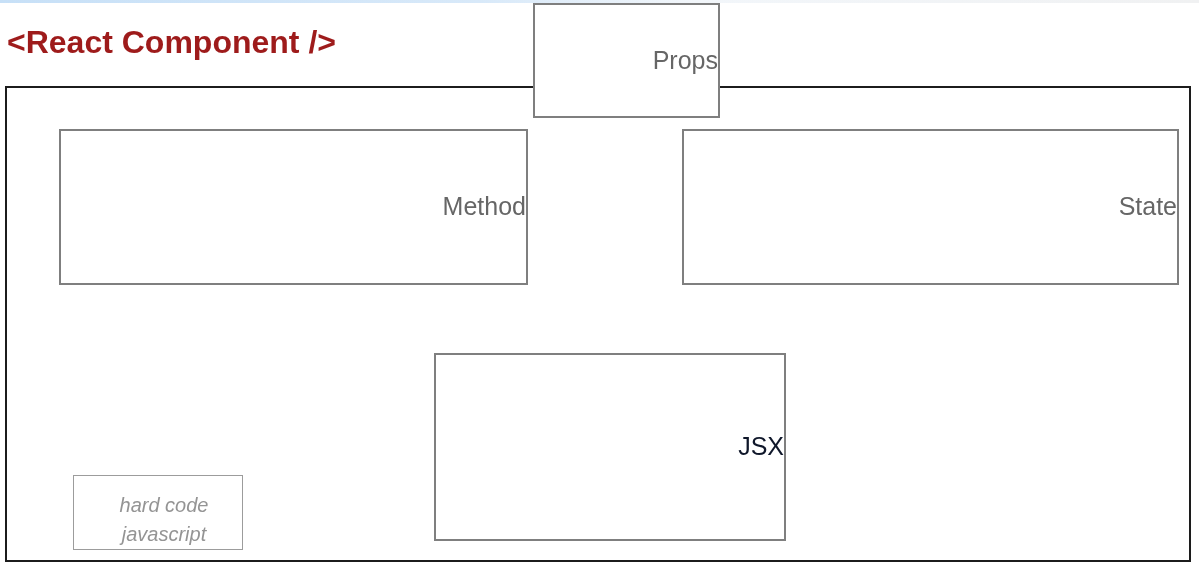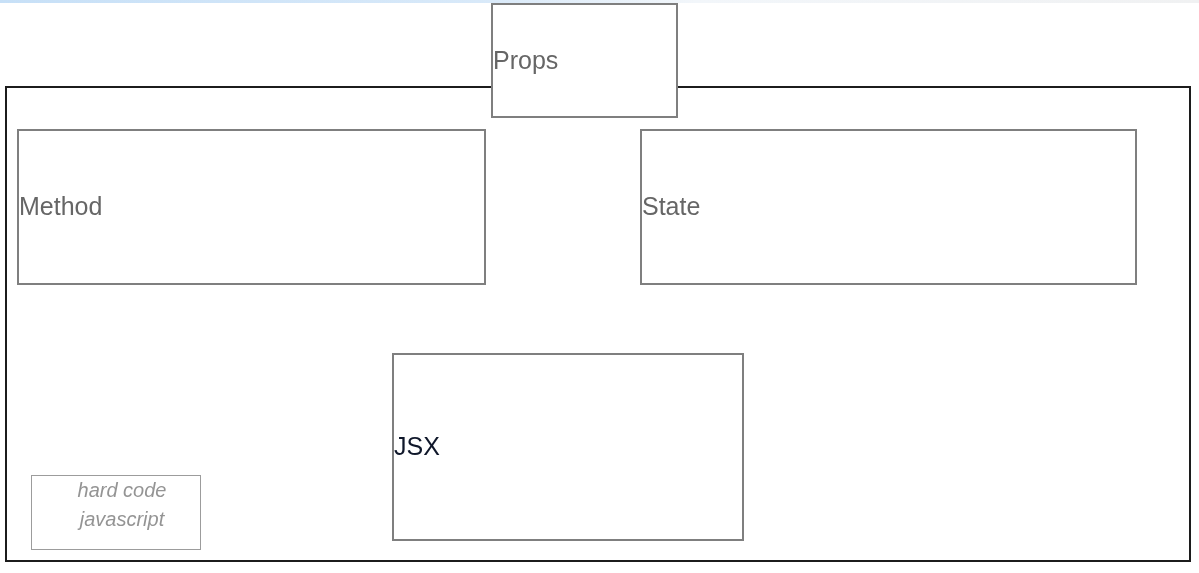--- a/index.html
+++ b/index.html
@@ -43,25 +43,26 @@
     height: 476px;
     border: 2px solid #1c1c1c;
     background: transparent;
   }
   .node {
     position: absolute;
     background: #ffffff;
     border: 2px solid #7f7f7f;
     display: flex;
     align-items: center;
-    justify-content: flex-start;
+    justify-content: flex-end;
     text-align: center;
     color: #666666;
     font-size: 25px;
     line-height: 1.25;
+    margin-left: 42px;
   }
   .node-props  { left: 491px; top: 3px;   width: 187px; height: 115px; z-index: 2; }
   .node-method { left: 17px;  top: 129px; width: 469px; height: 156px; }
   .node-state  { left: 640px; top: 129px; width: 497px; height: 156px; }
   .node-jsx    { left: 392px; top: 353px; width: 352px; height: 188px; color: #0f172a; }
   .node-hardcode {
     left: 31px; top: 475px; width: 170px; height: 75px;
     border: 1px solid #9c9c9c;
     color: #949494;
     font-style: italic;
@@ -71,20 +72,21 @@
     padding-left: 12px;
   }
 </style>
 </head>
 <body>
 
 <div class="canvas">
 
   <div class="top-strip"></div>
 
+  <div class="diagram-title">&lt;React Component /&gt;</div>
 
   <div class="outer-box"></div>
 
   <div class="node node-props">
     <span>Props</span>
   </div>
 
   <div class="node node-method">
     <span>Method</span>
   </div>

